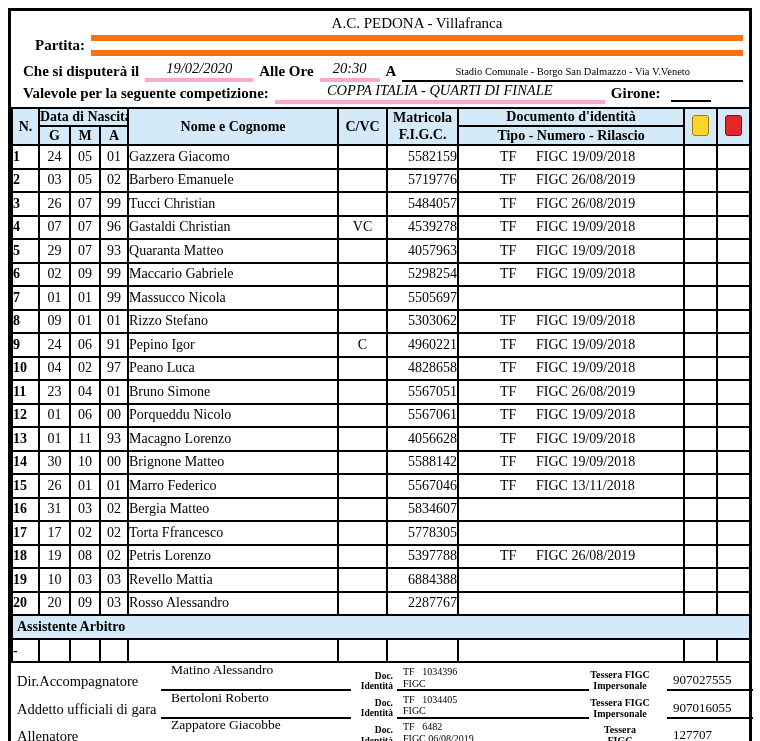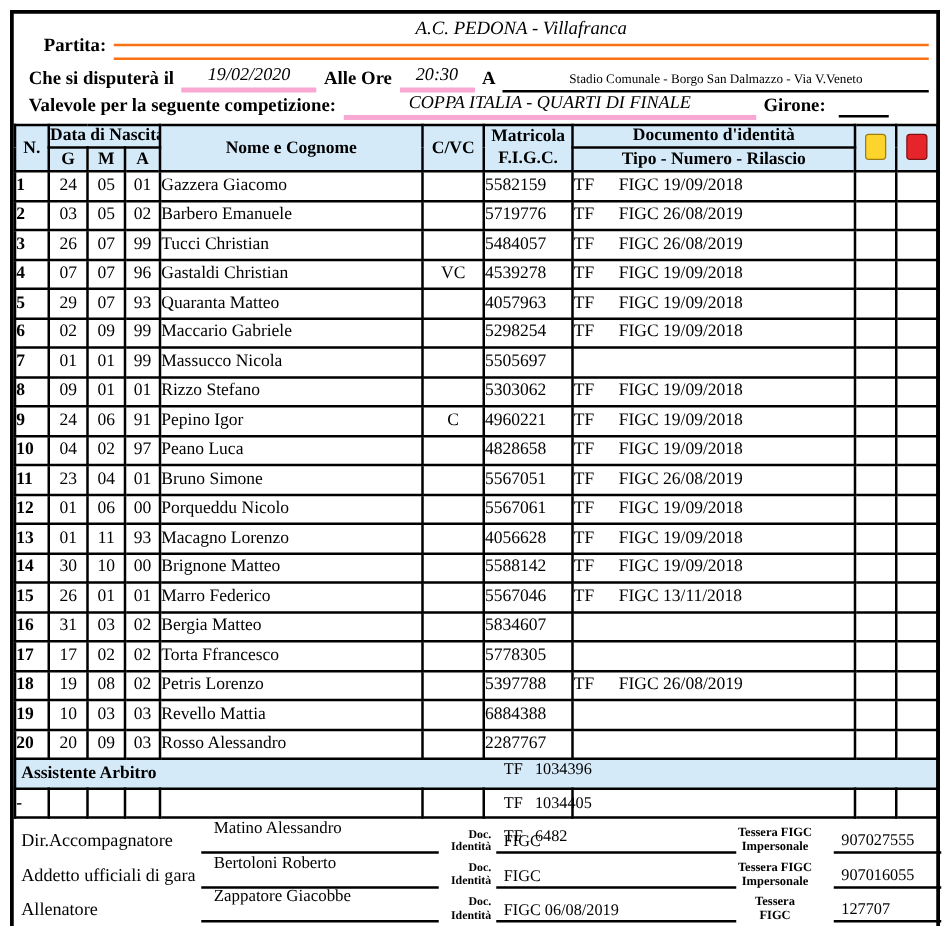--- a/index.html
+++ b/index.html
@@ -11,21 +11,21 @@
   .sheet{
     position:absolute;left:8px;top:8px;width:738px;height:745px;
     border:3px solid #000;background:#fff;box-sizing:content-box;
   }
   
   .head{padding:4px 6px 0 6px;}
   .hrow{display:flex;align-items:flex-end;}
   .hlbl{font-weight:bold;font-size:15px;white-space:nowrap;padding:0 6px 2px 18px;}
   .hlbl.small-pad{padding-left:6px;}
   .fill{flex:1;display:flex;flex-direction:column;}
-  .uline{border-bottom:2px solid #f97316;font-style:italic;}
+  .uline{border-bottom:6px solid #f97316;}
   .match-line{height:20px;text-align:center;font-size:15px;}
   .empty-line{height:8px;margin-top:1px;}
   .hval{border-bottom:4px solid #f9a8d4;text-align:center;font-size:14.5px;padding:0 6px 1px 6px;white-space:nowrap;font-style:italic;}
   .hval.date{min-width:96px;}
   .hval.time{min-width:48px;}
   .venue{flex:1;border-bottom:2px solid #000;font-size:10.5px;text-align:center;padding-bottom:3px;white-space:nowrap;}
   .competition{min-width:318px;font-size:14.5px;}
   .girone-line{width:40px;height:14px;border-bottom:2px solid #000;margin:0 8px 2px 4px;}
   .row2{height:24px;margin-top:2px;}
   .row3{height:22px;}
@@ -37,34 +37,34 @@
   }
   thead th{background:#d5eaf8;font-weight:bold;}
   th.h1{font-size:13.5px;}
   th.sub{font-size:13px;height:17px;}
   .mat2{font-size:13px;line-height:1.15;}
   .docsub{font-size:12.5px;}
   tbody td{height:21.5px;background:#fff;}
   td.num{font-weight:bold;text-align:left;padding-left:4px;font-size:14.5px;}
   td.ctr{text-align:center;}
   td.pname{text-align:left;padding-left:14px;}
-  td.matr{text-align:left;font-size:15px;}
+  td.matr{text-align:right;font-size:15px;}
   td.doc{padding-left:7px;font-size:9.5px;}
-  .dtipo{display:inline-block;width:36px;}
+  .dtipo{display:inline-block;width:36px;padding-left:41px;}
   .card{display:inline-block;width:15px;height:19px;border-radius:3px;border:1px solid #a07d10;margin-top:2px;}
   .card.red{border-color:#7c1212;}
   tr.assist-band td{background:#d5eaf8;font-weight:bold;font-size:14px;text-align:left;padding-left:4px;height:22px;}
   tr.assist-row td{height:21px;}
   
   .staff{margin-top:5px;}
   .srow{position:relative;height:27.4px;}
   .srole{position:absolute;left:6px;bottom:5px;font-weight:normal;font-size:14.5px;white-space:nowrap;}
   .sname{position:absolute;left:150px;width:180px;bottom:4px;border-bottom:2px solid #000;font-size:13.5px;padding:0 0 11px 10px;height:16px;white-space:nowrap;}
   .doclbl{position:absolute;left:330px;width:52px;bottom:4px;text-align:right;font-weight:bold;font-size:9.5px;line-height:1.1;}
-  .docval{position:absolute;left:386px;width:186px;bottom:4px;border-bottom:2px solid #000;font-size:13px;line-height:1.15;padding-left:6px;height:21px;display:flex;flex-direction:column;justify-content:flex-end;gap:44px;}
+  .docval{position:absolute;left:386px;width:186px;bottom:4px;border-bottom:2px solid #000;font-size:10px;line-height:1.15;padding-left:6px;height:21px;display:flex;flex-direction:column;justify-content:flex-end;}
   .docval span{white-space:pre;}
   .tesslbl{position:absolute;left:566px;width:86px;bottom:4px;text-align:center;font-weight:bold;font-size:10px;line-height:1.1;}
   .tessval{position:absolute;left:656px;width:80px;bottom:4px;border-bottom:2px solid #000;font-size:13px;padding:0 0 1px 6px;height:16px;white-space:nowrap;}
 </style>
 </head>
 <body>
 
 <div class="sheet">
 
   <div class="head">

